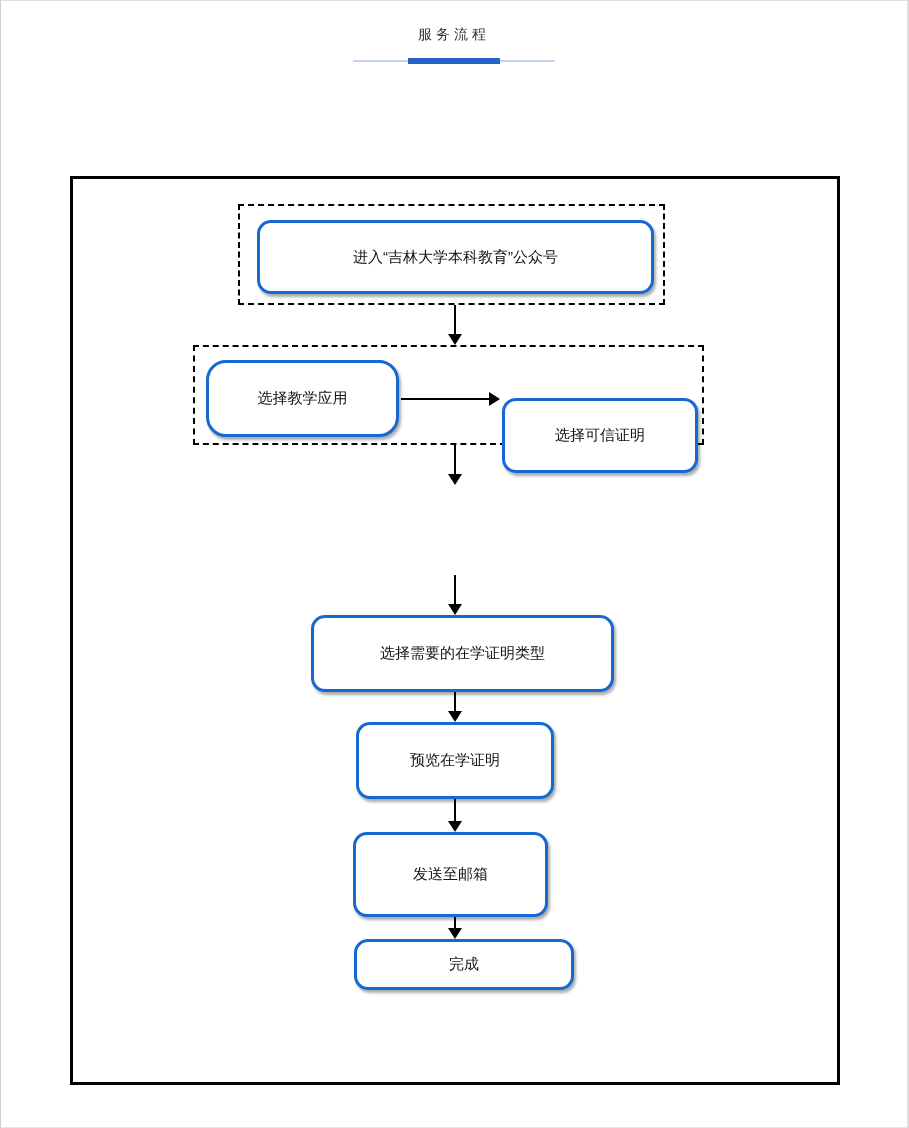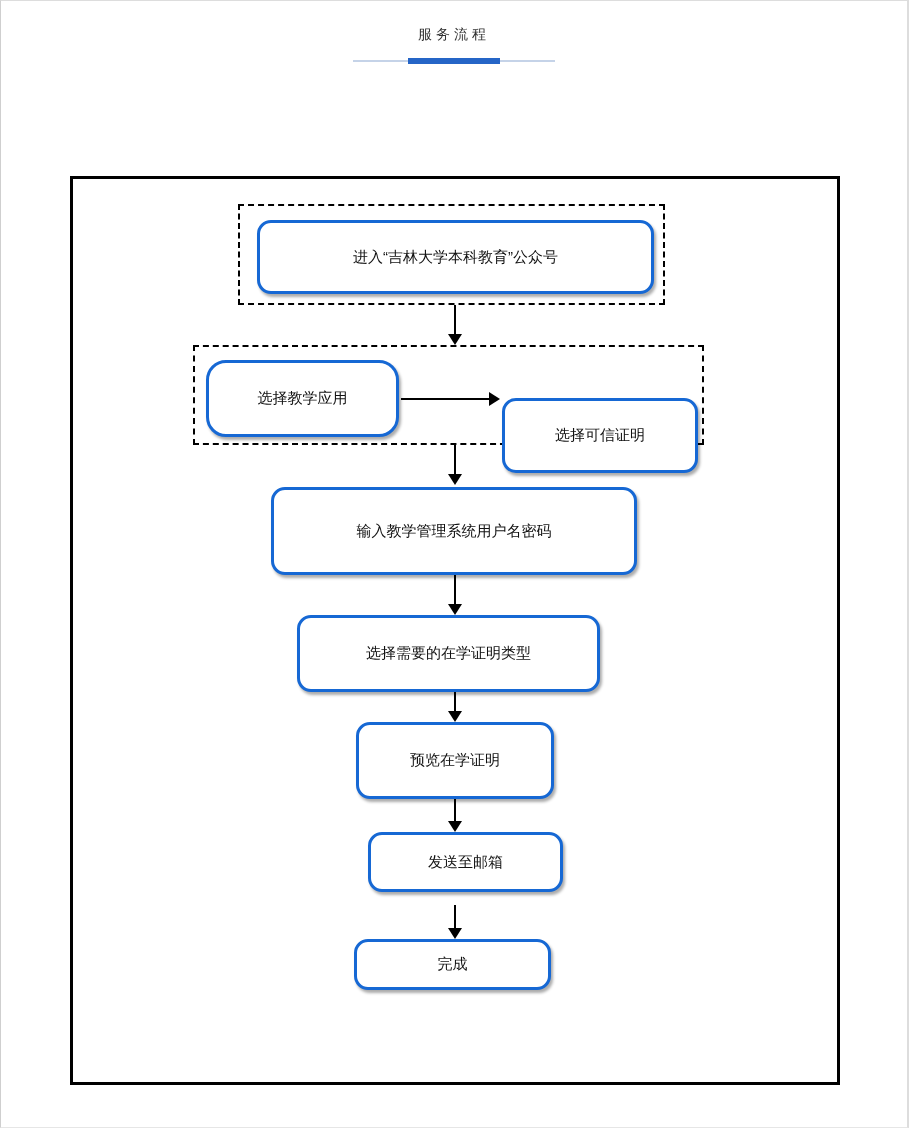--- a/index.html
+++ b/index.html
@@ -41,24 +41,24 @@
   .step{
     position:absolute;display:flex;align-items:center;justify-content:center;
     border:3px solid var(--box-border);border-radius:14px;background:#fff;
     box-shadow:2px 3px 3px rgba(0,0,0,0.33);
     font-size:15px;color:#111;white-space:nowrap;text-align:center;z-index:2;
   }
   .step1{left:184px;top:41px;width:397px;height:74px;}
   .step2a{left:133px;top:181px;width:193px;height:77px;border-radius:20px;}
   .step2b{left:429px;top:183px;width:196px;height:75px;margin-top:36px;}
   .step3{left:198px;top:308px;width:366px;height:88px;}
-  .step4{left:224px;top:436px;width:303px;height:77px;}
+  .step4{left:238px;top:436px;width:303px;height:77px;}
   .step5{left:283px;top:543px;width:198px;height:77px;text-align:right;}
-  .step6{left:295px;top:653px;width:195px;height:60px;}
-  .step7{left:281px;top:760px;width:197px;height:51px;}
+  .step6{left:280px;top:653px;width:195px;height:85px;}
+  .step7{left:281px;top:760px;width:220px;height:51px;}
   .varrow{position:absolute;width:2px;background:#000;z-index:1;}
   .varrow::after{
     content:"";position:absolute;left:50%;transform:translateX(-50%);bottom:-11px;
     width:0;height:0;border-left:7px solid transparent;border-right:7px solid transparent;
     border-top:11px solid #000;
   }
   .a1{left:381px;top:126px;height:29px;}
   .a2{left:381px;top:266px;height:29px;}
   .a3{left:381px;top:396px;height:29px;}
   .a4{left:381px;top:513px;height:19px;}
@@ -94,21 +94,20 @@
 
       <div class="varrow a1"></div>
 
       <div class="dashed group2"></div>
       <div class="step step2a">选择教学应用</div>
       <div class="harrow"></div>
       <div class="step step2b">选择可信证明</div>
 
       <div class="varrow a2"></div>
 
-      <div class="step step3">输入教学管理系统用户名密码</div>
 
       <div class="varrow a3"></div>
 
       <div class="step step4">选择需要的在学证明类型</div>
 
       <div class="varrow a4"></div>
 
       <div class="step step5">预览在学证明</div>
 
       <div class="varrow a5"></div>

